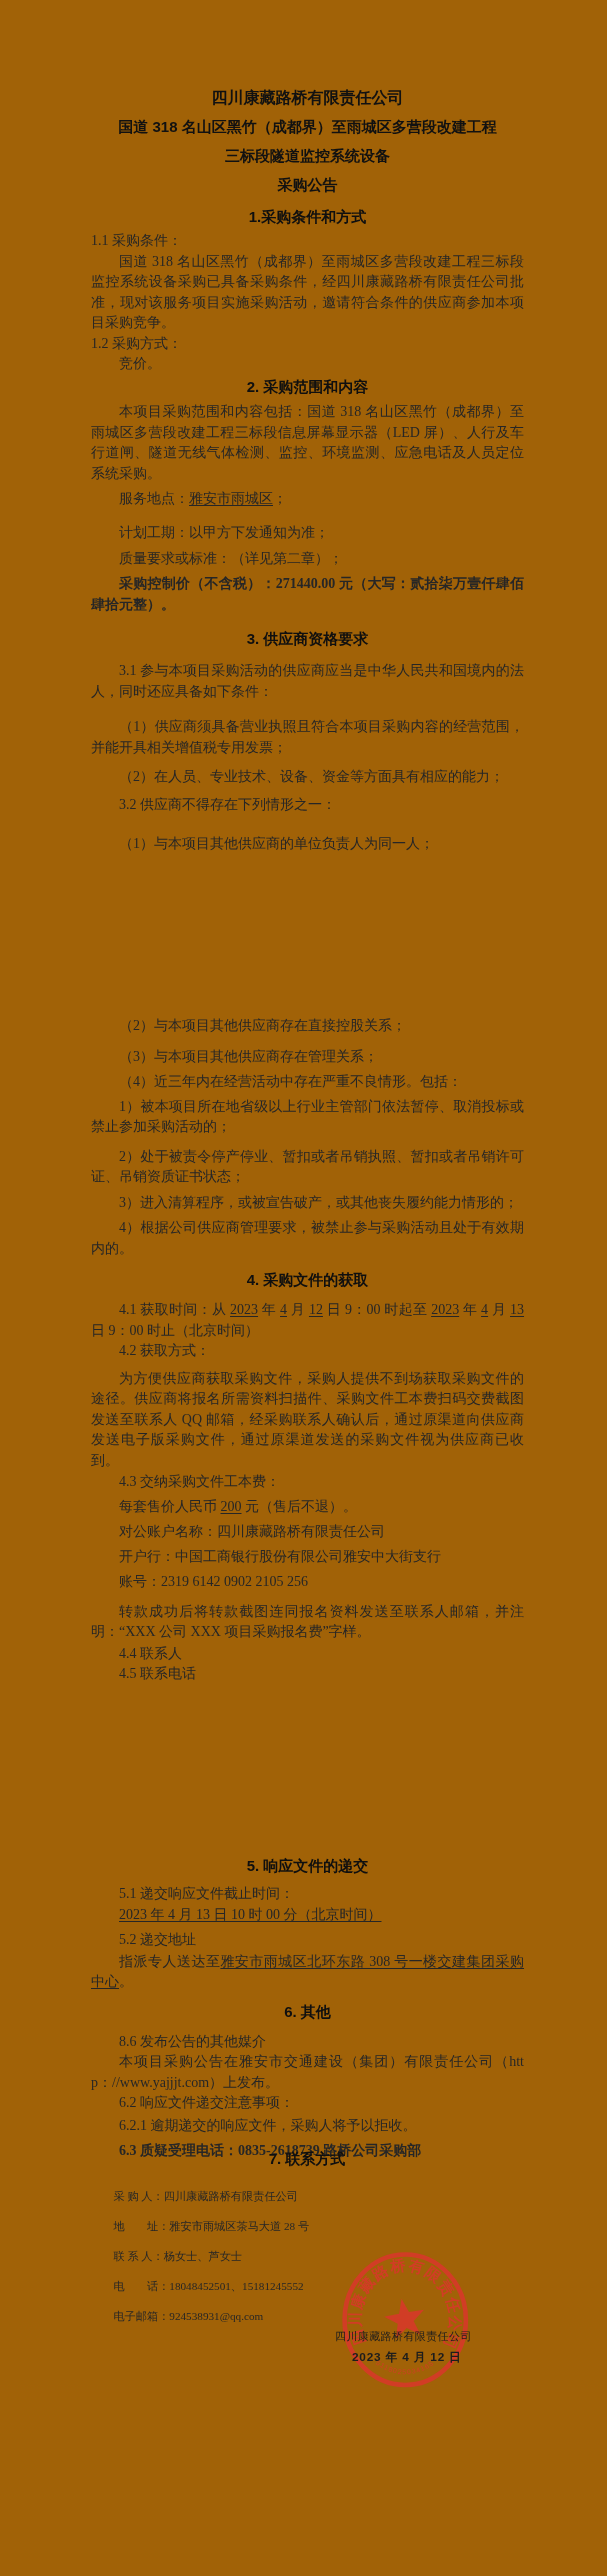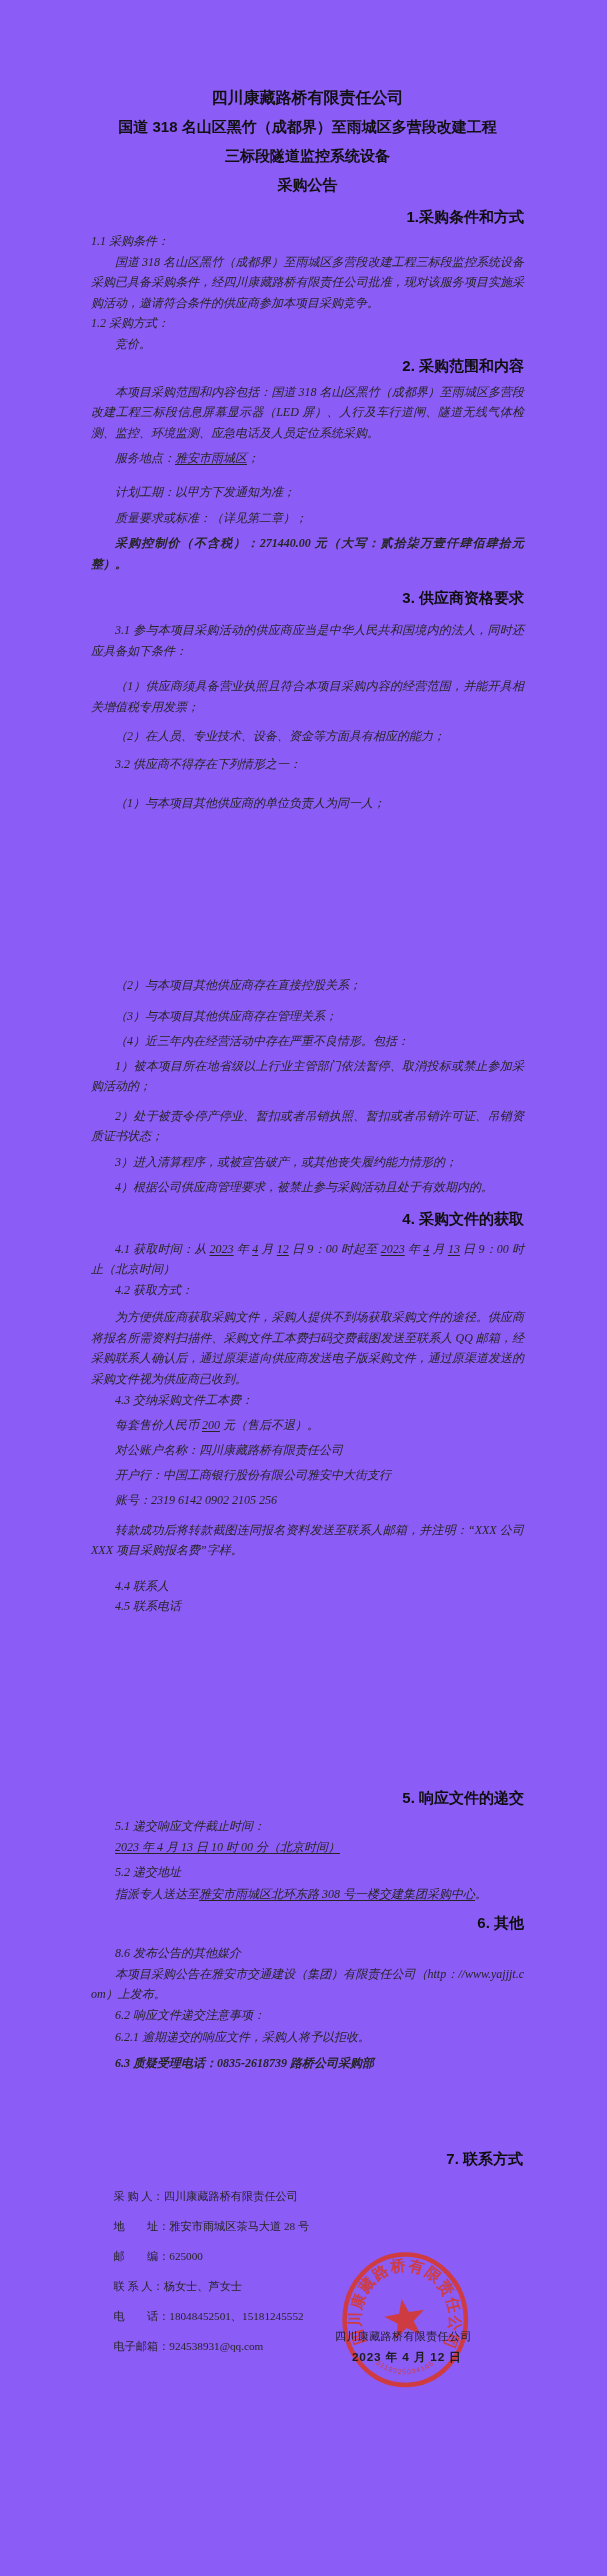--- a/index.html
+++ b/index.html
@@ -1,51 +1,50 @@
 <!DOCTYPE html>
 <html lang="zh" style="font-size:12px"><head>
 <meta charset="utf-8">
 <style>
   * { box-sizing: border-box; }
   html, body { margin: 0; padding: 0; background: #ffffff; }
   .page {
     position: relative;
     width: 607px;
     height: 2576px;
-    background: #8b5cf6;
+    background: #a16207;
     overflow: hidden;
     font-family: "Liberation Serif", "DejaVu Serif", serif;
     color: #262626;
   }
   .flow { padding: 83px 83px 0 91px; }
   .titles p {
     margin: 0;
     text-align: center;
     font-family: "Liberation Sans", "DejaVu Sans", sans-serif;
     font-weight: 700;
     color: #111111;
   }
   .t1 { font-size: 16px; line-height: 29px; }
   .t  { font-size: 15px; line-height: 29px; }
   p.body {
     margin: 0;
-    font-size: 12px;
+    font-size: 14px;
     line-height: 20.5px;
     text-align: justify;
-    font-style: italic;
   }
   .ind { text-indent: 2em; }
   .hsec {
     margin: 0;
     font-family: "Liberation Sans", "DejaVu Sans", sans-serif;
     font-weight: 700;
     font-size: 15px;
     line-height: 23px;
     color: #0f0f0f;
-    text-align: right;
+    text-align: center;
   }
   .b { font-weight: 700; }
   .ul { text-decoration: underline; text-underline-offset: 2.3px; }
   .burl { word-break: break-all; }
   .gap { width: 100%; }
   #sec7 { position: absolute; left: 91px; top: 2147px; width: 432px; }
   .s7rows { margin-top: 10.6px; }
   .s7rows p { margin: 0; font-size: 11.2px; line-height: 30px; text-indent: 2em; }
   .seal {
     position: absolute;
@@ -124,21 +123,21 @@
     <p class="hsec" style="margin-top:9px">4. 采购文件的获取</p>
     <p class="body ind" style="margin-top:9px"><span>4.1 获取时间：从 </span><span class="ul">2023</span><span> 年 </span><span class="ul">4</span><span> 月 </span><span class="ul">12</span><span> 日 9：00 时起至 </span><span class="ul">2023</span><span> 年 </span><span class="ul">4</span><span> 月 </span><span class="ul">13</span><span> 日 9：00 时止（北京时间）</span></p>
     <p class="body ind">4.2 获取方式：</p>
     <p class="body ind" style="margin-top:6.8px">为方便供应商获取采购文件，采购人提供不到场获取采购文件的途径。供应商将报名所需资料扫描件、采购文件工本费扫码交费截图发送至联系人 QQ 邮箱，经采购联系人确认后，通过原渠道向供应商发送电子版采购文件，通过原渠道发送的采购文件视为供应商已收到。</p>
     <p class="body ind" style="margin-top:0.8px">4.3 交纳采购文件工本费：</p>
     <p class="body ind" style="margin-top:4.6px"><span>每套售价人民币 </span><span class="ul">200</span><span> 元（售后不退）。</span></p>
     <p class="body ind" style="margin-top:4.6px">对公账户名称：四川康藏路桥有限责任公司</p>
     <p class="body ind" style="margin-top:4.6px">开户行：中国工商银行股份有限公司雅安中大街支行</p>
     <p class="body ind" style="margin-top:4.6px">账号：2319 6142 0902 2105 256</p>
     <p class="body ind" style="margin-top:9px">转款成功后将转款截图连同报名资料发送至联系人邮箱，并注明：“XXX 公司 XXX 项目采购报名费”字样。</p>
-    <p class="body ind" style="margin-top:15px">4.4 联系人</p>
+    <p class="body ind" style="margin-top:1px">4.4 联系人</p>
     <p class="body ind">4.5 联系电话</p>
 
     <div class="gap" style="height:169px"></div>
 
     <p class="hsec">5. 响应文件的递交</p>
     <p class="body ind" style="margin-top:7.6px">5.1 递交响应文件截止时间：</p>
     <p class="body ind"><span class="ul">2023 年 4 月 13 日 10 时 00 分（北京时间）</span></p>
     <p class="body ind" style="margin-top:4.6px">5.2 递交地址</p>
     <p class="body ind" style="margin-top:1.5px"><span>指派专人送达至</span><span class="ul">雅安市雨城区北环东路 308 号一楼交建集团采购中心</span><span>。</span></p>
 
@@ -149,21 +148,20 @@
     <p class="body ind" style="margin-top:2.3px">6.2.1 逾期递交的响应文件，采购人将予以拒收。</p>
     <p class="body ind b" style="margin-top:4.6px">6.3 质疑受理电话：0835-2618739 路桥公司采购部</p>
 
   </div>
 
   <div id="sec7">
     <p class="hsec">7. 联系方式</p>
     <div class="s7rows">
       <p>采 购 人：四川康藏路桥有限责任公司</p>
       <p>地　　址：雅安市雨城区茶马大道 28 号</p>
-      <p>邮　　编：625000</p>
       <p>联 系 人：杨女士、芦女士</p>
       <p>电　　话：18048452501、15181245552</p>
       <p>电子邮箱：924538931@qq.com</p>
     </div>
   </div>
 
   <svg class="seal" width="134" height="141" viewBox="0 0 176 186" aria-hidden="true">
     <ellipse cx="87" cy="92" rx="80" ry="86" fill="none" stroke="#d8382a" stroke-width="6"></ellipse>
     <polygon points="82.1,64.4 91.9,81.9 111.7,78.9 98.1,93.6 107.1,111.5 88.9,103 74.7,117.2 77.1,97.3 59.3,88.1 78.9,84.2" fill="#d8382a"></polygon>
     <path id="sealArcTop" d="M 35.9 124.5 A 59 65 0 1 1 138.1 124.5" fill="none"></path>

